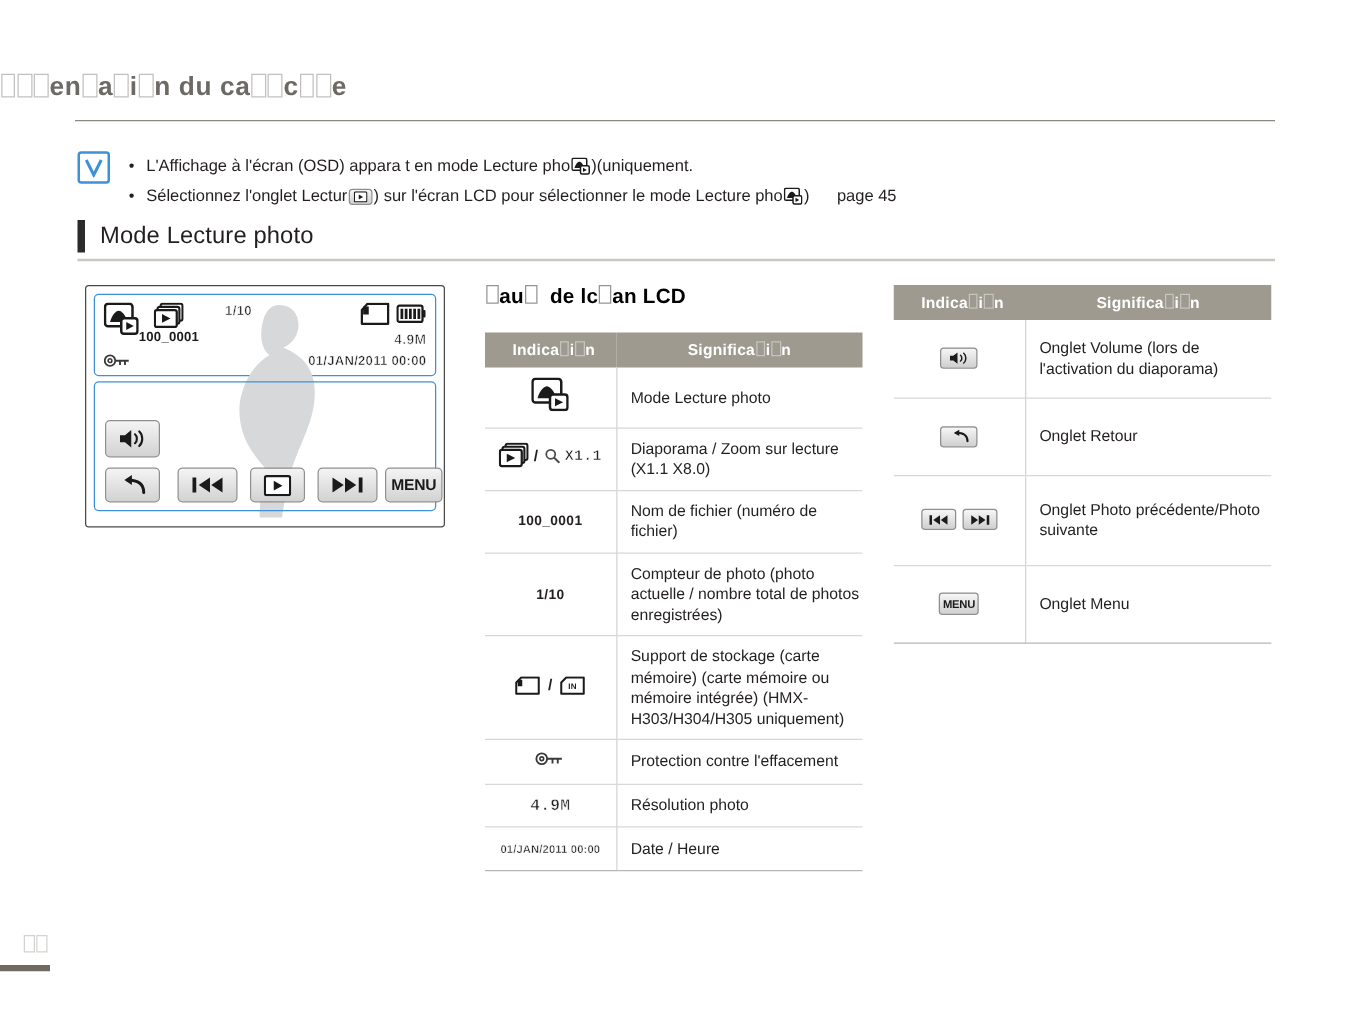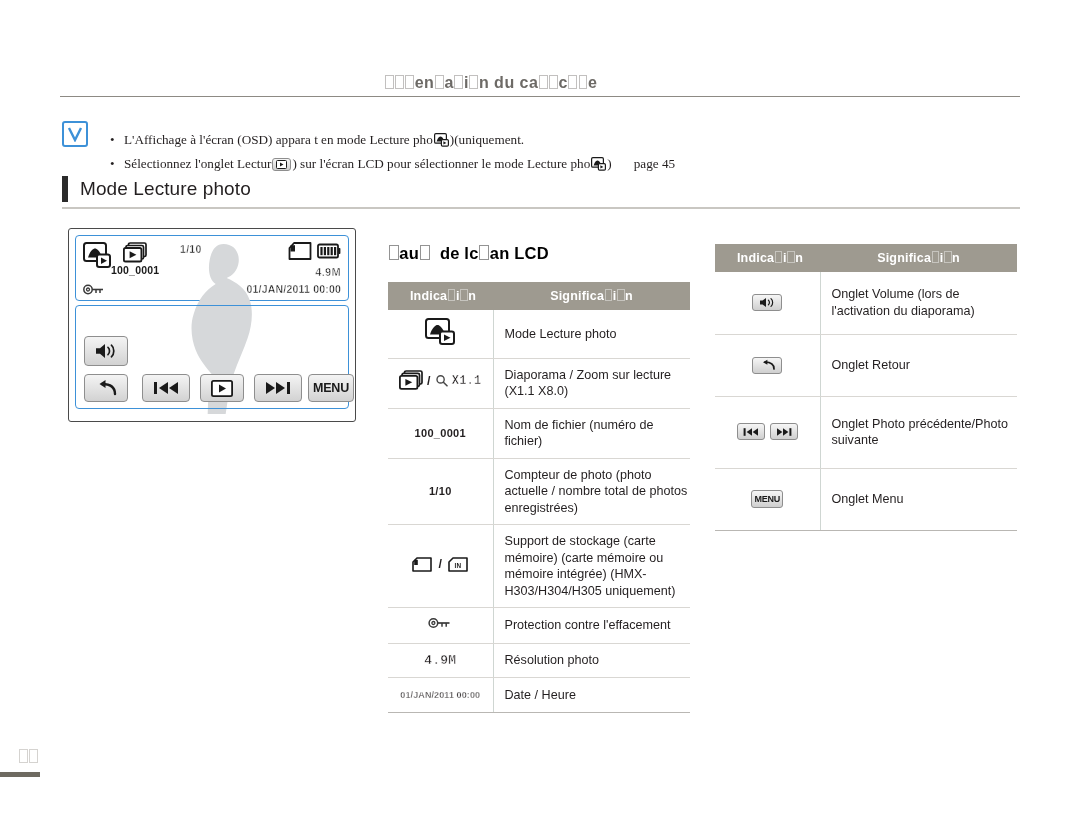--- a/index.html
+++ b/index.html
@@ -9,42 +9,41 @@
     background:#ffffff;
     font-family:"Liberation Sans", sans-serif;
     color:#231f20;
     position:relative;
     overflow:hidden;
   }
 
   
   #page-header {
     position:absolute; left:0; top:58px; width:1020px;
-    text-align:center;
-    font-size:16px; font-weight:bold; letter-spacing:.5px;
+    text-align:left;
+    font-size:21px; font-weight:bold; letter-spacing:.5px;
     color:#6d6a66;
     padding-right:38px;
-    margin-top:16px;
   }
   #header-rule {
     position:absolute; left:60px; top:96px; width:960px; height:1px;
     background:#8d8a84;
   }
 
   
   #note-block { position:absolute; left:62px; top:118px; width:960px; }
   .note-icon {
     position:absolute; left:0; top:3px;
     width:26px; height:26px;
     border:2px solid #3d91d8; border-radius:3px;
     background:#ffffff;
     display:flex; align-items:center; justify-content:center;
   }
   .note-icon svg { display:block; }
-  .note-list { margin:11px; padding:0 0 0 37px; list-style:none;font-family:Liberation Serif, serif; }
+  .note-list { margin:4px; padding:0 0 0 37px; list-style:none; }
   .note-list li {
     position:relative;
     font-size:13.2px; line-height:21px;
     color:#231f20;
     padding-left:14px;
     white-space:nowrap;
   }
   .note-list li::before {
     content:"\2022"; position:absolute; left:0; top:0;
     font-size:13px; color:#231f20;
@@ -112,21 +111,21 @@
   }
   #tab-volume { left:8px;  top:30px;  width:44px; height:30px; }
   #tab-back   { left:8px;  top:68px;  width:44px; height:28px; }
   #tab-prev   { left:66px; top:68px;  width:48px; height:28px; }
   #tab-play   { left:124px;top:68px;  width:44px; height:28px; }
   #tab-next   { left:178px;top:68px;  width:48px; height:28px; }
   #tab-menu   { left:232px;top:68px;  width:46px; height:28px;
                 font-size:12.5px; letter-spacing:-.2px; }
 
   
-  .table-block { position:absolute; top:244px; }
+  .table-block { position:absolute; top:228px; }
   #table-left  { left:388px; width:302px; }
   #table-right { left:715px; width:302px; }
 
   .tbl-title {
     font-size:16.5px; font-weight:bold; color:#000;
     letter-spacing:.2px; margin:0 0 19px 0;
   }
   table.osd-table {
     width:100%; border-collapse:collapse;
     table-layout:fixed;

